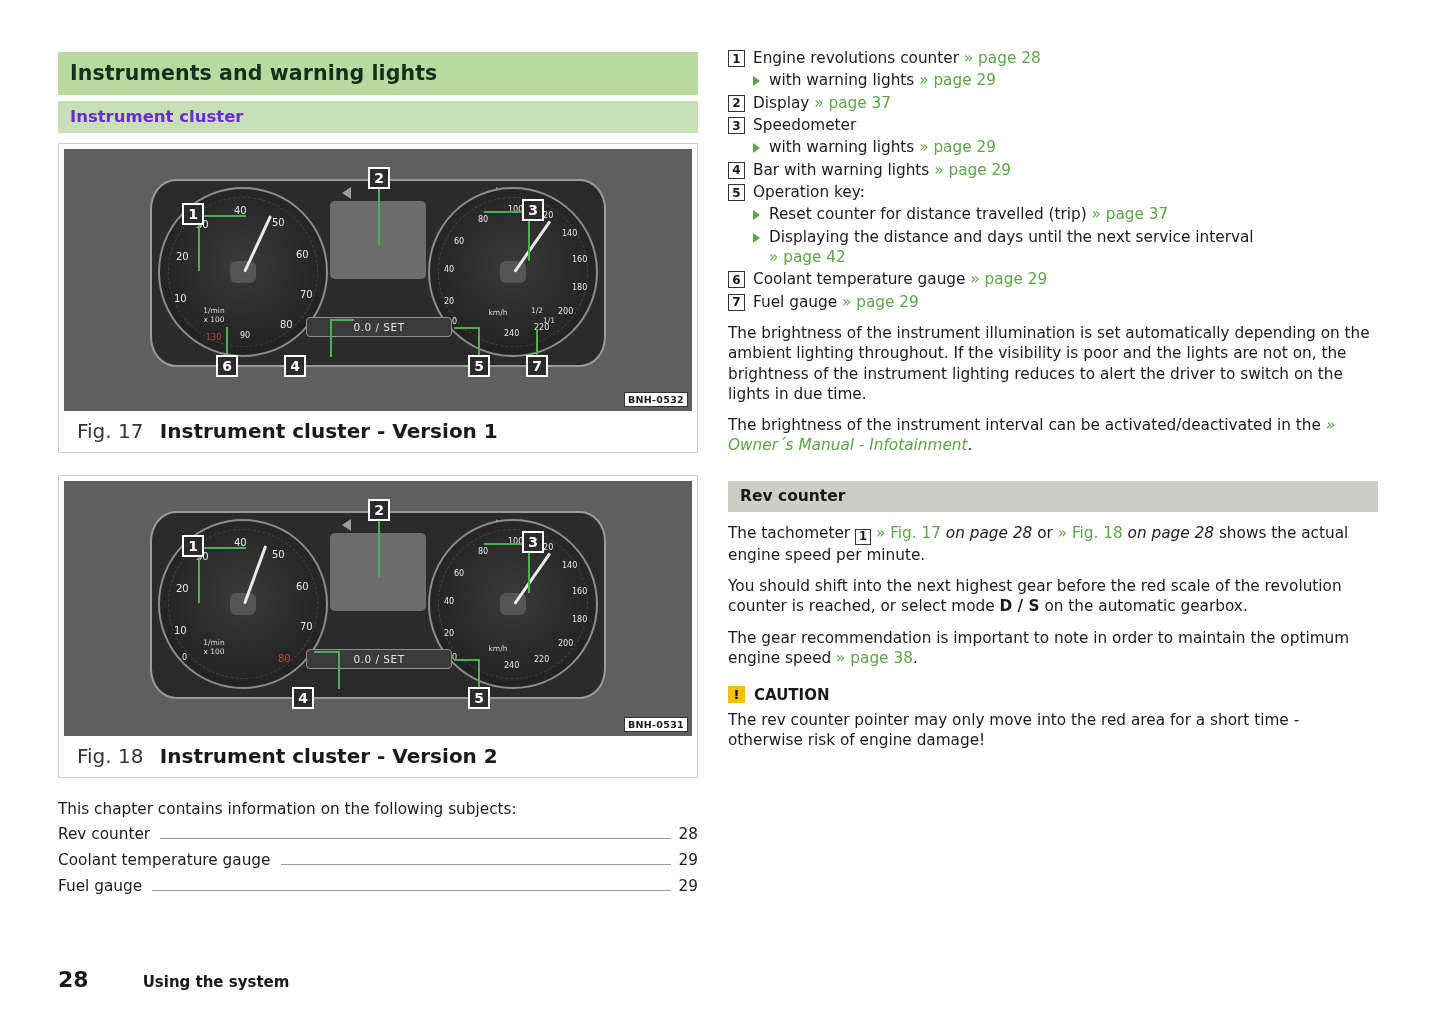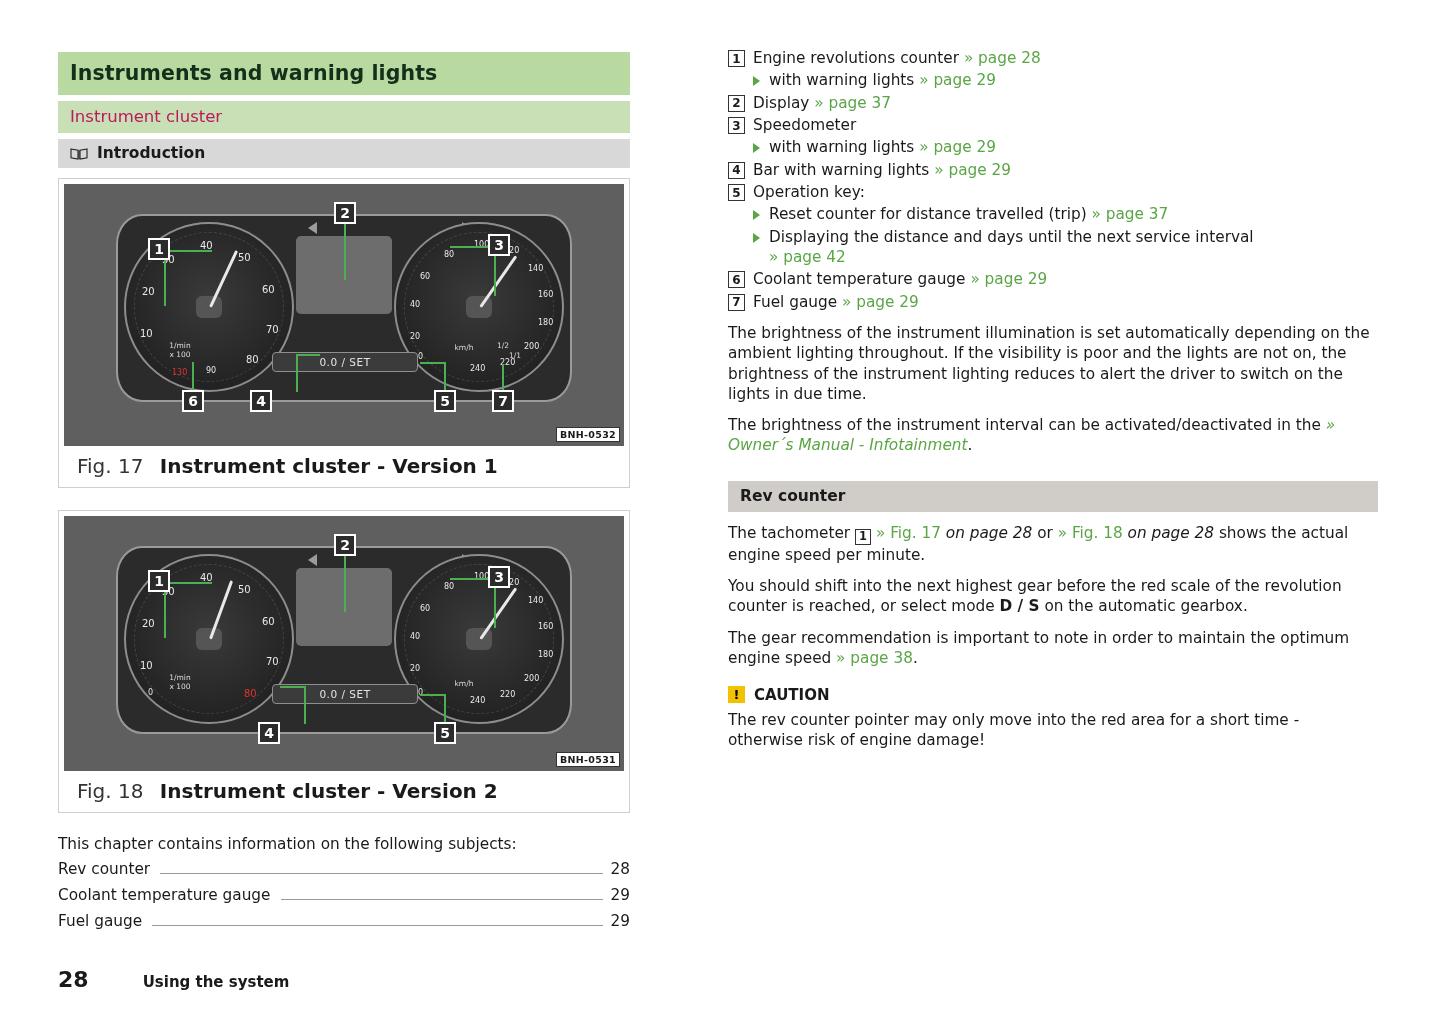--- a/index.html
+++ b/index.html
@@ -14,43 +14,43 @@
     overflow: hidden;
   }
   .page {
     position: absolute;
     left: 0; top: 0;
     width: 1445px; height: 1026px;
   }
   .col-left {
     position: absolute;
     left: 58px; top: 52px;
-    width: 572px;
+    width: 640px;
   }
   .col-right {
     position: absolute;
     left: 728px; top: 48px;
     width: 650px;
   }
 
   
   .h1-band {
     background: #b8d9a0;
     padding: 9px 12px 10px 12px;
     font-size: 20.5px;
     font-weight: bold;
     color: #13301a;
     letter-spacing: .1px;
   }
   .h2-band {
     background: #c9dfb6;
     padding: 6px 12px 7px 12px;
     font-size: 16.5px;
-    font-weight: normal;
-    color: #be185d;
+    font-weight: bold;
+    color: #6d28d9;
     margin-top: 6px;
   }
   .h3-band {
     background: #d8d8d8;
     padding: 5px 12px 6px 12px;
     font-size: 15.5px;
     font-weight: bold;
     color: #1a1a1a;
     margin-top: 6px;
     display: flex;
@@ -306,30 +306,20 @@
 </head>
 <body>
 
 <div class="page">
 
   <div class="col-left">
 
     <div class="h1-band">Instruments and warning lights</div>
     <div class="h2-band">Instrument cluster</div>
 
-    <div class="h3-band">
-      <span class="book-icon">
-        <svg width="18" height="13" viewBox="0 0 18 13">
-          <path d="M1 2 L8 3.2 L8 12 L1 10.8 Z" fill="none" stroke="#222" stroke-width="1.1"></path>
-          <path d="M17 2 L10 3.2 L10 12 L17 10.8 Z" fill="none" stroke="#222" stroke-width="1.1"></path>
-          <line x1="9" y1="3.2" x2="9" y2="12" stroke="#222" stroke-width="1.1"></line>
-        </svg>
-      </span>
-      <span>Introduction</span>
-    </div>
 
     <div class="figure-box">
       <div class="figure-img">
 
         <div class="cluster">
           <div class="cl-body"></div>
 
           <div class="dial-center-screen"></div>
 
           <div style="position:absolute;left:244px;top:20px;width:0;height:0;border-right:9px solid #9c9c9c;border-top:6px solid transparent;border-bottom:6px solid transparent;"></div>

